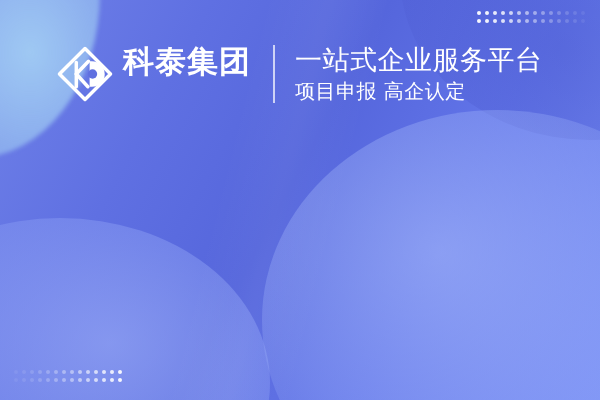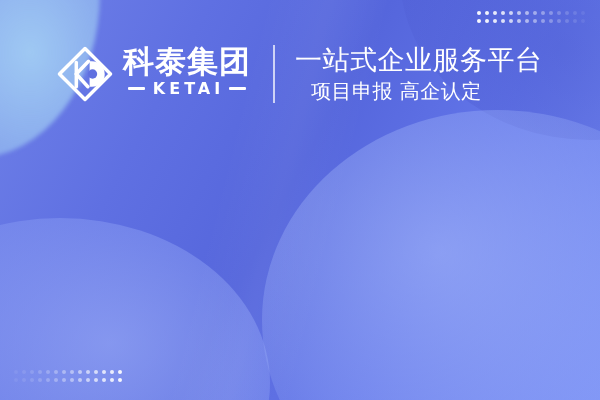--- a/index.html
+++ b/index.html
@@ -171,21 +171,20 @@
     white-space: nowrap;
   }
   #tagline-sub {
     font-family: "DejaVu Serif", "Liberation Serif", serif;
     font-size: 20px;
     line-height: 28px;
     letter-spacing: 0.5px;
     color: #ffffff;
     white-space: nowrap;
     margin-top: 1px;
-    margin-left: 16px;
   }
 
   
   #title {
     position: absolute;
     left: 62px;
     top: 157px;
     width: 505px;
     font-family: "DejaVu Sans", "Liberation Sans", sans-serif;
     font-weight: 700;
@@ -289,25 +288,20 @@
 
         <path d="M35 50 L55 72" fill="none" stroke="#ffffff" stroke-width="6" stroke-linecap="round"></path>
 
         <path d="M58 28 L58 72 L62 72 A22 22 0 0 0 62 28 Z" fill="#ffffff"></path>
 
         <circle cx="63" cy="50" r="8" fill="#6070e0"></circle>
       </svg>
 
       <div id="logo-wordmark">
         <div id="logo-cn">科泰集团</div>
-        <div id="logo-en-row">
-          <span class="en-dash"></span>
-          <span id="logo-en">KETAI</span>
-          <span class="en-dash"></span>
-        </div>
       </div>
     </div>
 
     <div id="divider"></div>
 
     <div id="tagline-block">
       <div id="tagline-main">一站式企业服务平台</div>
       <div id="tagline-sub">项目申报 高企认定</div>
     </div>
 

